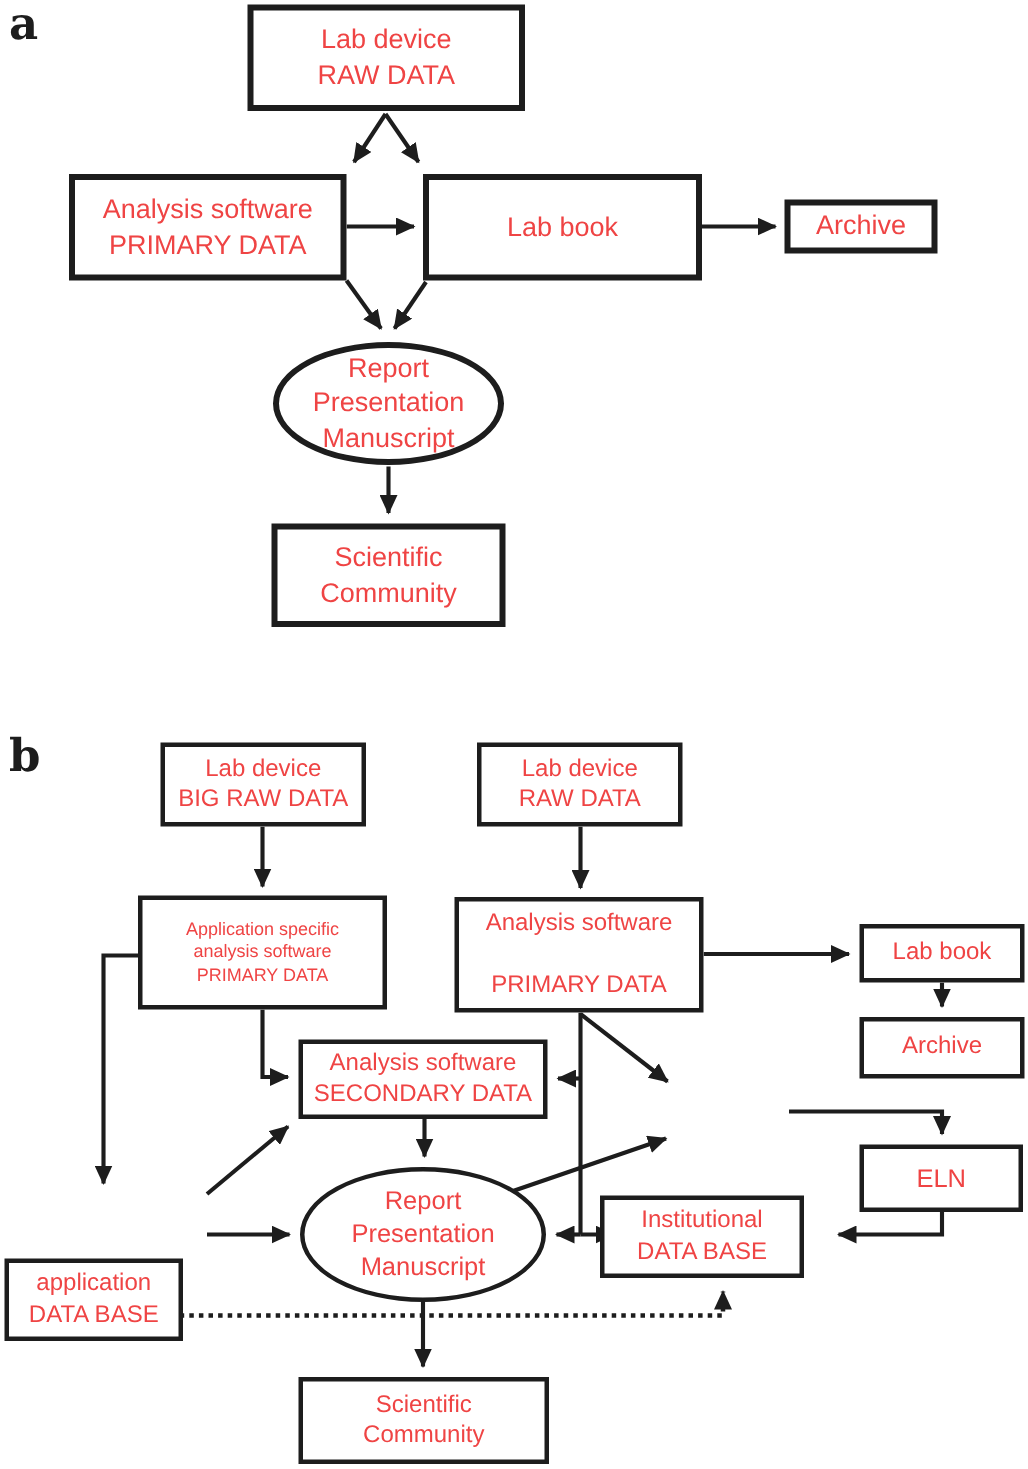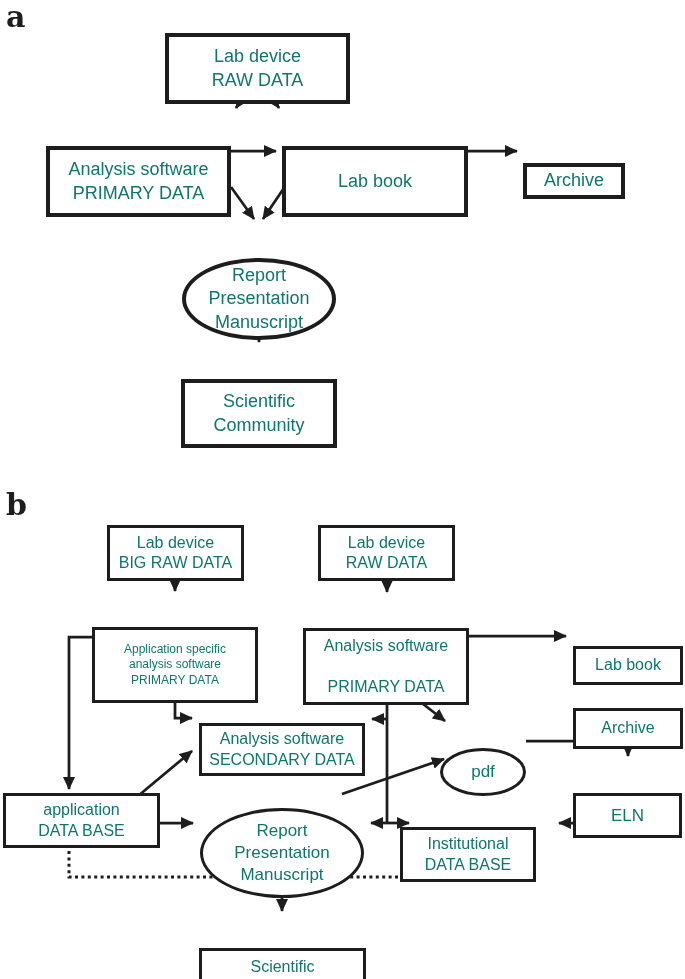--- a/index.html
+++ b/index.html
@@ -6,21 +6,21 @@
   .stage{
     position:relative;width:685px;height:979px;background:#ffffff;overflow:hidden;
     font-family:"Liberation Sans",sans-serif;color:#1d1d1d;
   }
   .wires{position:absolute;left:0;top:0;z-index:1;}
   .node{
     position:absolute;z-index:2;box-sizing:border-box;
     display:flex;align-items:center;justify-content:center;
     text-align:center;white-space:pre-line;
     background:#ffffff;border:3px solid #1d1d1d;
-    line-height:1.28;color:#0f766e;margin-top:30px;
+    line-height:1.28;color:#ef4444;
   }
   .pa{border-width:4px;font-size:18px;}
   .pb{font-size:16px;}
   .fs15{font-size:12px;}
   .ellipse{border-radius:50%;}
   .panel-label{
     position:absolute;z-index:2;font-family:"DejaVu Serif",serif;
     font-weight:bold;font-size:30px;color:#1d1d1d;line-height:1;
   }
   path.wire{stroke:#1d1d1d;stroke-width:2.75;fill:none;}
@@ -90,23 +90,22 @@
   <div class="node pb fs15" style="left:92px;top:597px;width:166px;height:76px">Application specific
 analysis software
 PRIMARY DATA</div>
   <div class="node pb" style="left:303px;top:598px;width:166px;height:77px">Analysis software
 
 PRIMARY DATA</div>
   <div class="node pb" style="left:573px;top:616px;width:110px;height:39px">Lab book</div>
   <div class="node pb" style="left:573px;top:678px;width:110px;height:41px">Archive</div>
   <div class="node pb" style="left:199px;top:693px;width:166px;height:53px">Analysis software
 SECONDARY DATA</div>
-  <div class="node pb ellipse" style="left:440px;top:718px;width:86px;height:48px;font-size:17px">pdf</div>
   <div class="node pb" style="left:573px;top:763px;width:109px;height:45px;font-size:17px">ELN</div>
-  <div class="node pb" style="left:3px;top:763px;width:157px;height:55px">application
+  <div class="node pb" style="left:3px;top:839px;width:119px;height:55px">application
 DATA BASE</div>
   <div class="node pb ellipse" style="left:200px;top:778px;width:164px;height:90px;font-size:17px">Report
 Presentation
 Manuscript</div>
   <div class="node pb" style="left:400px;top:797px;width:136px;height:55px">Institutional
 DATA BASE</div>
   <div class="node pb" style="left:199px;top:918px;width:167px;height:58px">Scientific
 Community</div>
 
 </div>

